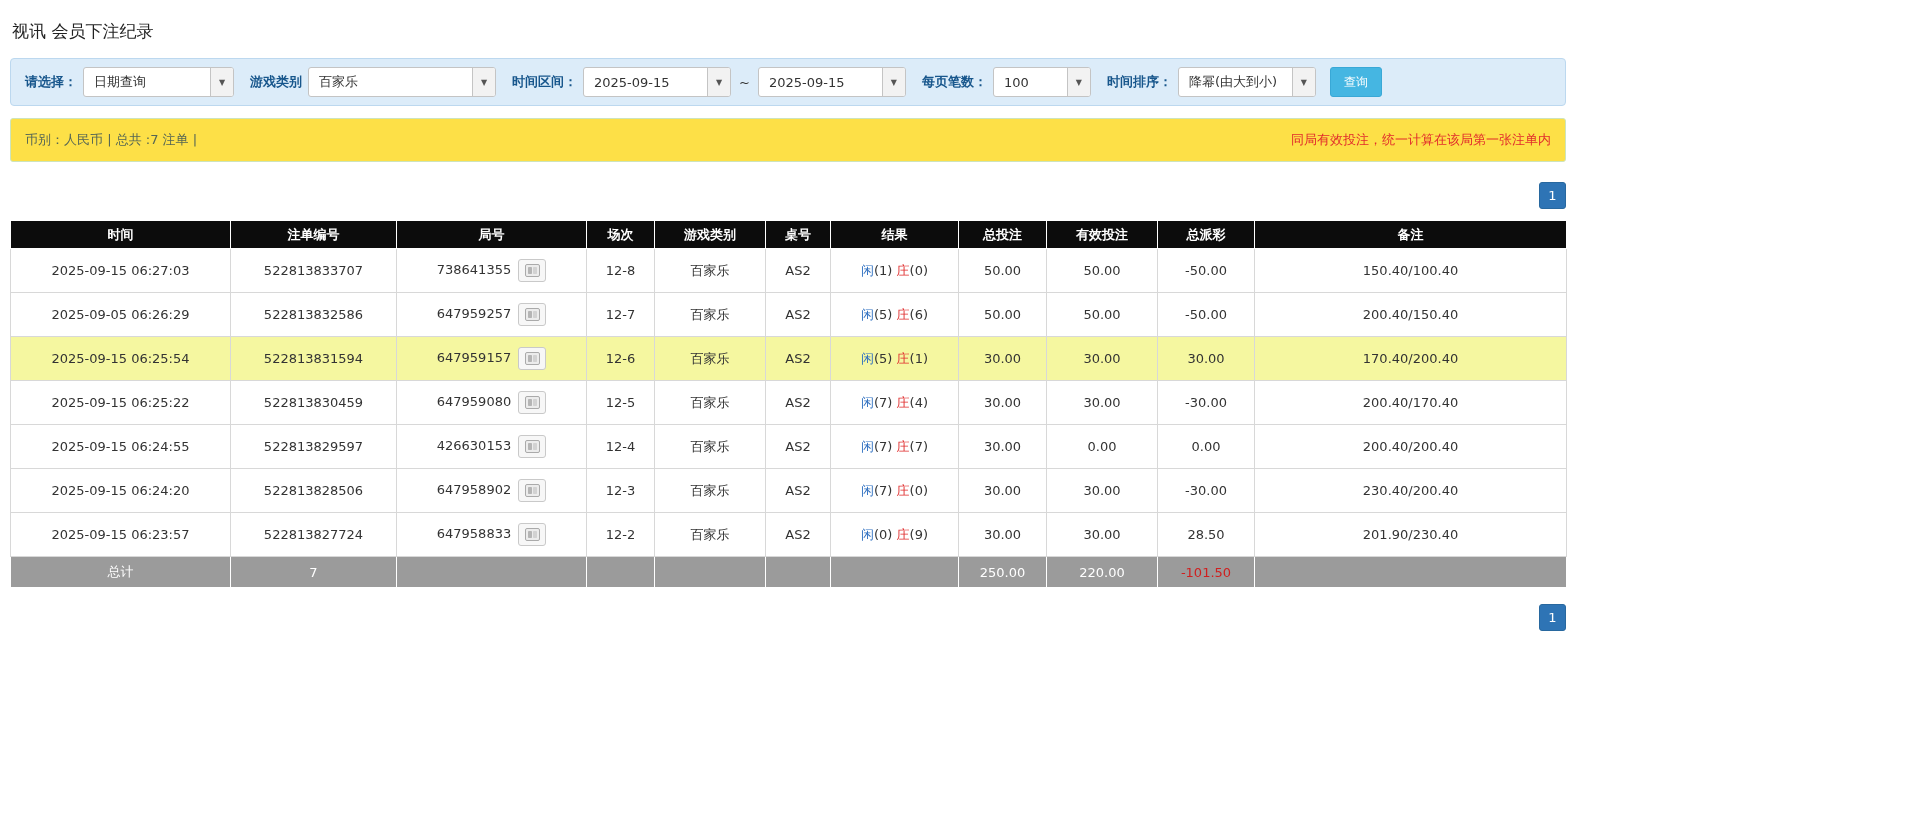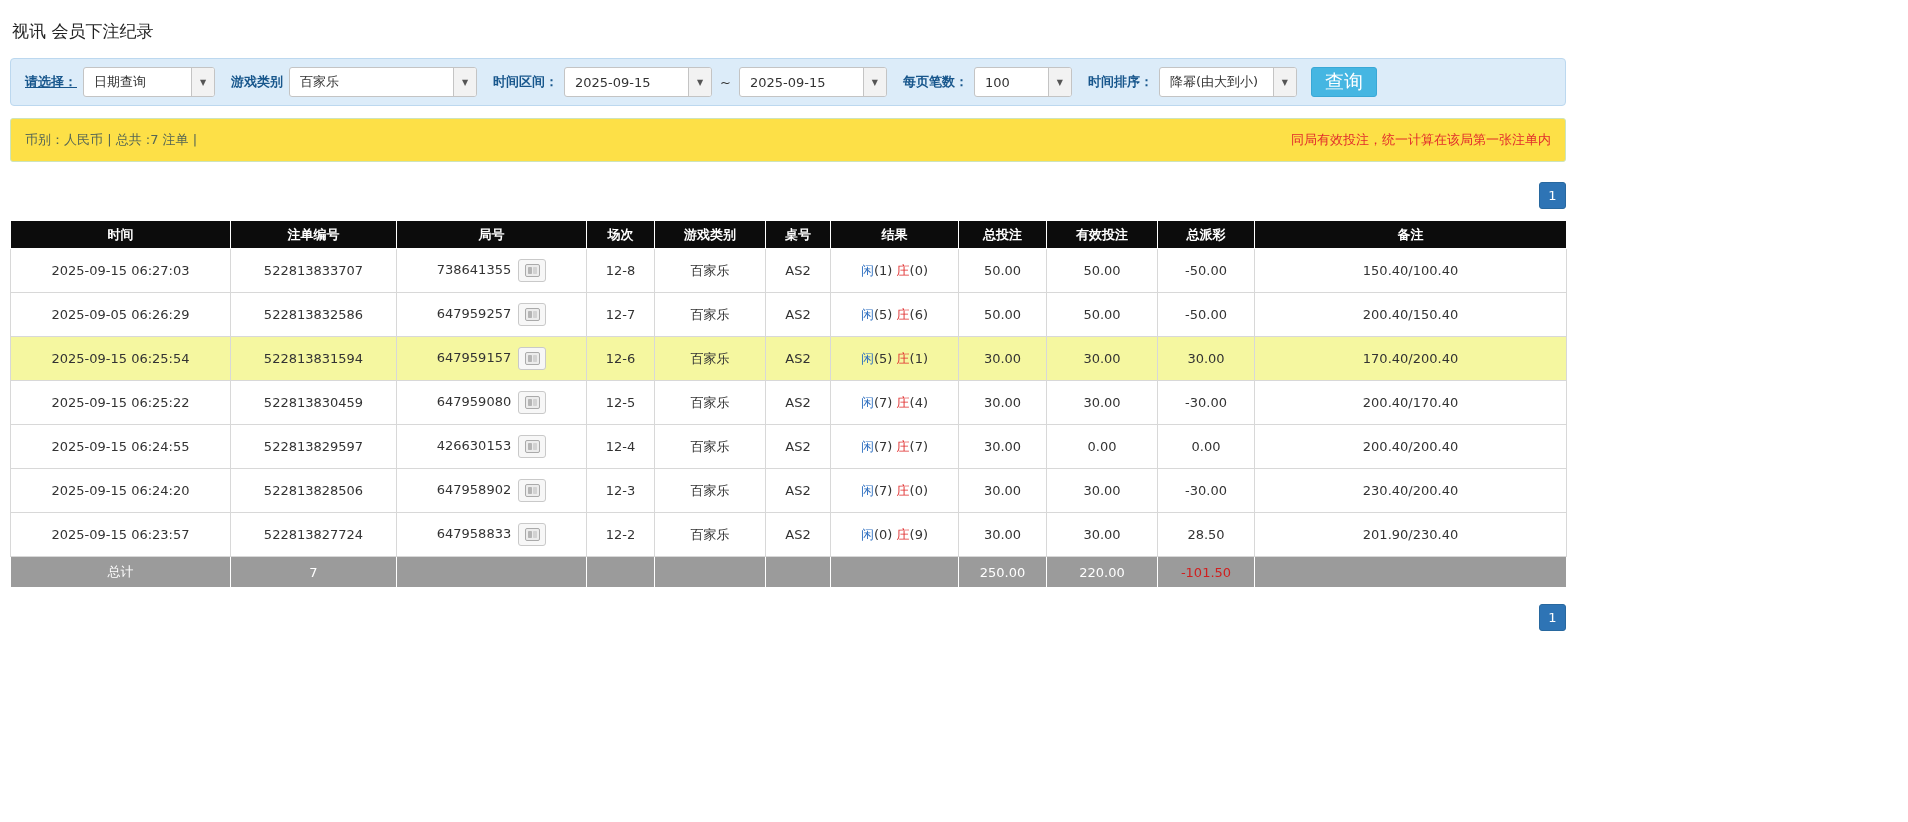--- a/index.html
+++ b/index.html
@@ -30,21 +30,21 @@
     padding: 0 10px;
     gap: 6px;
   }
   .flabel {
     color: #17568c;
     font-weight: bold;
     font-size: 13px;
     margin-left: 10px;
     white-space: nowrap;
   }
-  .flabel.first { margin-left: 4px; text-decoration: underline; }
+  .flabel.first { margin-left: 4px; }
   .combo {
     display: flex;
     align-items: stretch;
     height: 30px;
     background: #fff;
     border: 1px solid #c4c4c4;
     border-radius: 3px;
     overflow: hidden;
     cursor: pointer;
   }
@@ -61,32 +61,32 @@
   .combo-btn {
     width: 23px;
     background: #f2f2f2;
     border-left: 1px solid #c4c4c4;
     display: flex;
     align-items: center;
     justify-content: center;
     color: #555;
     font-size: 8px;
   }
-  .w132 { width: 132px; text-align: right; } .w188 { width: 188px; } .w148 { width: 148px; }
+  .w132 { width: 151px; text-align: right; } .w188 { width: 188px; } .w148 { width: 148px; }
   .w98  { width: 98px;  } .w138 { width: 138px; }
   .tilde { color: #333; margin: 0 2px; }
   .search-btn {
     margin-left: 8px;
     height: 30px;
     padding: 0 13px;
     background: #45b6e2;
     color: #fff;
     border: 1px solid #39a8d6;
     border-radius: 3px;
-    font-size: 19px;
+    font-size: 12px;
     font-family: inherit;
     cursor: pointer;
   }
 
   
   .summary-bar {
     margin-top: 12px;
     background: #fde047;
     border: 1px solid #cde4bc;
     border-radius: 3px;

